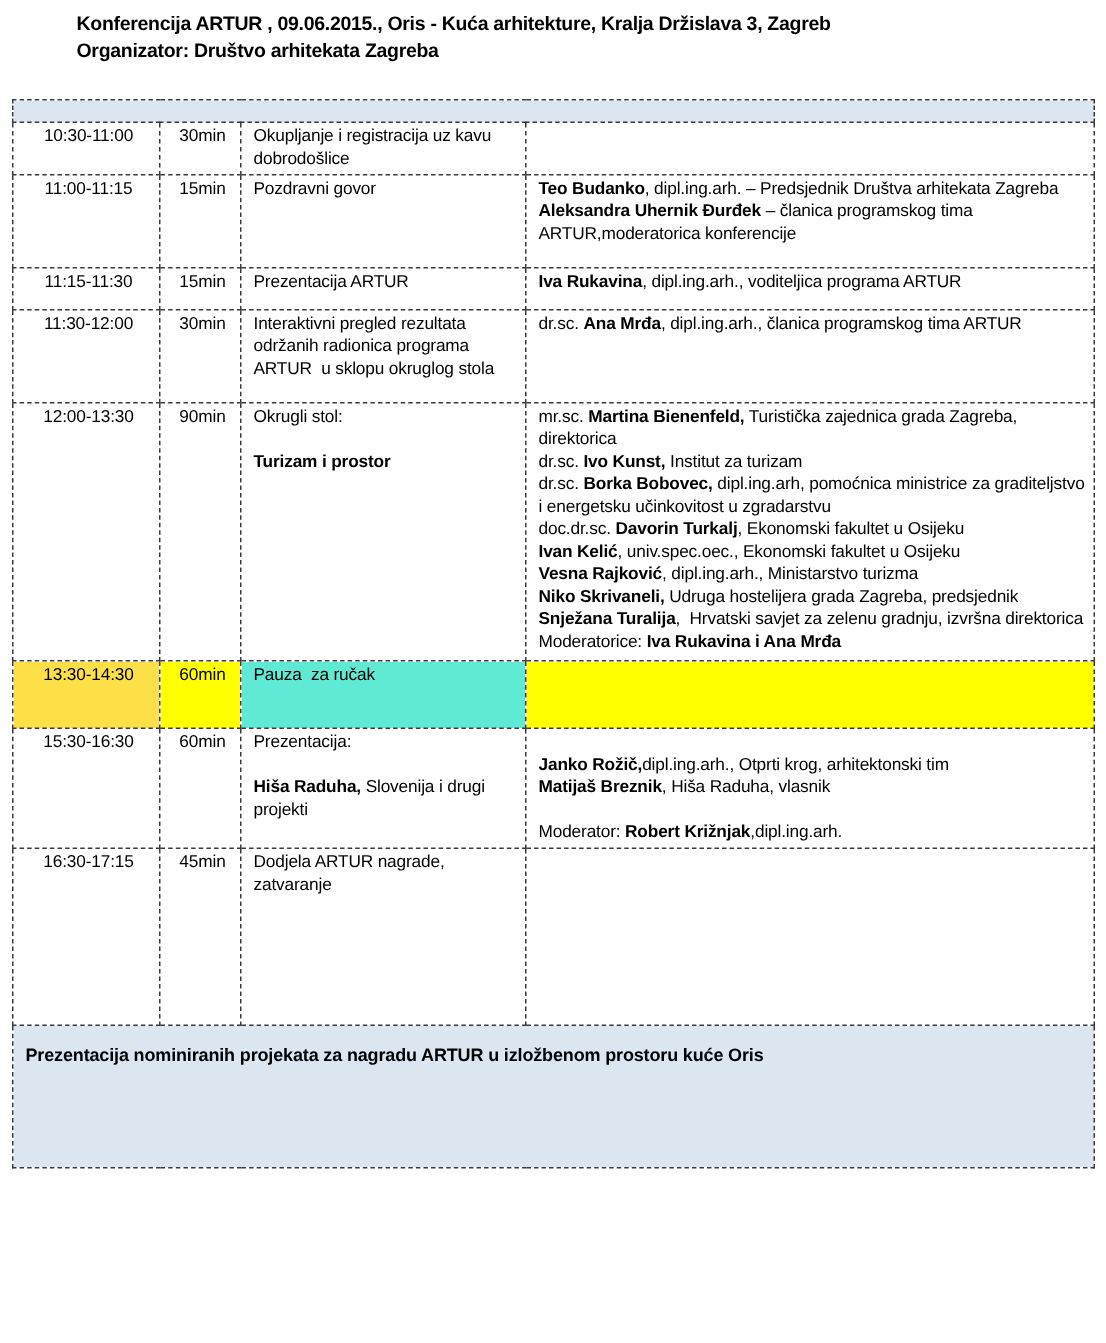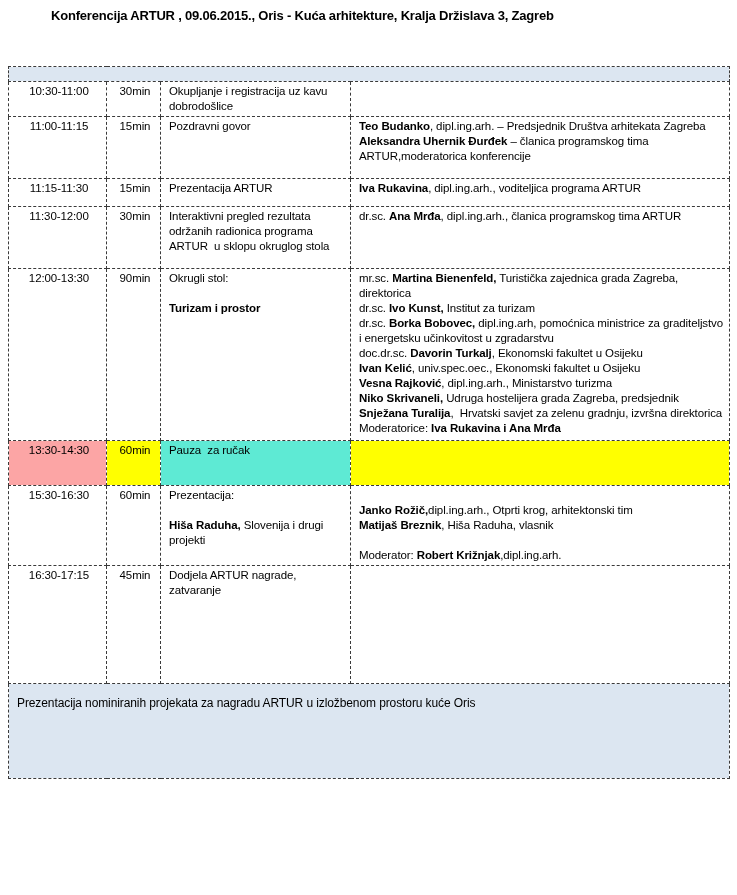--- a/index.html
+++ b/index.html
@@ -37,21 +37,21 @@
   }
   td.col-time { text-align: center; vertical-align: middle; padding-left: 2px; padding-right: 2px; }
   td.col-dur  { text-align: center; vertical-align: middle; padding-left: 2px; padding-right: 2px; }
   td.v-mid    { vertical-align: middle; }
   tr.band-top td {
     height: 15px; padding: 0;
   }
   tr.row-highlight td { }
   tr.band-bottom td {
     height: 83px;
-    font-weight: normal;
+    font-weight: bold;
     font-size: 12px;
     vertical-align: top;
     padding: 12px 8px 0 8px;
   }
   
   tbody tr:nth-child(2)  td { height: 32px; }
   tbody tr:nth-child(3)  td { height: 62px; }
   tbody tr:nth-child(4)  td { height: 28px; }
   tbody tr:nth-child(5)  td { height: 62px; }
   tbody tr:nth-child(6)  td { height: 172px; }
@@ -59,20 +59,21 @@
   tbody tr:nth-child(8)  td { height: 78px; }
   tbody tr:nth-child(9)  td { height: 118px; }
   tbody tr:nth-child(10) td { height: 95px; }
   .line { min-height: 15px; }
 </style>
 </head>
 <body>
 
 <div class="doc-header">
   <div>Konferencija ARTUR , 09.06.2015.,  Oris - Kuća arhitekture, Kralja Držislava 3, Zagreb</div>
+  <div>Organizator: Društvo arhitekata Zagreba</div>
 </div>
 
 <table class="schedule">
   <colgroup>
     <col style="width:98px">
       <col style="width:54px">
       <col style="width:190px">
       <col style="width:379px">
   </colgroup>
   <tbody id="schedule-body">
@@ -103,21 +104,21 @@
         <td class="col-act"><div class="line">Interaktivni pregled rezultata održanih radionica programa ARTUR  u sklopu okruglog stola</div></td>
         <td class="col-det"><div class="line">dr.sc. <b>Ana Mrđa</b>, dipl.ing.arh., članica programskog tima ARTUR</div></td>
       </tr>
       <tr>
         <td class="col-time">12:00-13:30</td>
         <td class="col-dur">90min</td>
         <td class="col-act v-mid"><div class="line">Okrugli stol:</div><div class="line">&nbsp;</div><div class="line"><b>Turizam i prostor</b></div></td>
         <td class="col-det"><div class="line">mr.sc. <b>Martina Bienenfeld,</b> Turistička zajednica grada Zagreba, direktorica</div><div class="line">dr.sc. <b>Ivo Kunst,</b> Institut za turizam</div><div class="line">dr.sc. <b>Borka Bobovec,</b> dipl.ing.arh, pomoćnica ministrice za graditeljstvo i energetsku učinkovitost u zgradarstvu</div><div class="line">doc.dr.sc. <b>Davorin Turkalj</b>, Ekonomski fakultet u Osijeku</div><div class="line"><b>Ivan Kelić</b>, univ.spec.oec., Ekonomski fakultet u Osijeku</div><div class="line"><b>Vesna Rajković</b>, dipl.ing.arh., Ministarstvo turizma</div><div class="line"><b>Niko Skrivaneli,</b> Udruga hostelijera grada Zagreba, predsjednik</div><div class="line"><b>Snježana Turalija</b>,  Hrvatski savjet za zelenu gradnju, izvršna direktorica</div><div class="line">Moderatorice: <b>Iva Rukavina i Ana Mrđa</b></div></td>
       </tr>
       <tr class="row-highlight">
-        <td class="col-time" style="background: #fca5a5;">13:30-14:30</td>
+        <td class="col-time" style="background: #fde047;">13:30-14:30</td>
         <td class="col-dur" style="background: rgb(255, 255, 0);">60min</td>
         <td class="col-act v-mid" style="background: #5eead4;"><div class="line">Pauza  za ručak</div></td>
         <td class="col-det" style="background: rgb(255, 255, 0);"></td>
       </tr>
       <tr>
         <td class="col-time">15:30-16:30</td>
         <td class="col-dur">60min</td>
         <td class="col-act"><div class="line">Prezentacija:</div><div class="line">&nbsp;</div><div class="line"><b>Hiša Raduha,</b> Slovenija i drugi projekti</div></td>
         <td class="col-det"><div class="line">&nbsp;</div><div class="line"><b>Janko Rožič,</b>dipl.ing.arh., Otprti krog, arhitektonski tim</div><div class="line"><b>Matijaš Breznik</b>, Hiša Raduha, vlasnik</div><div class="line">&nbsp;</div><div class="line">Moderator: <b>Robert Križnjak</b>,dipl.ing.arh.</div></td>
       </tr>

